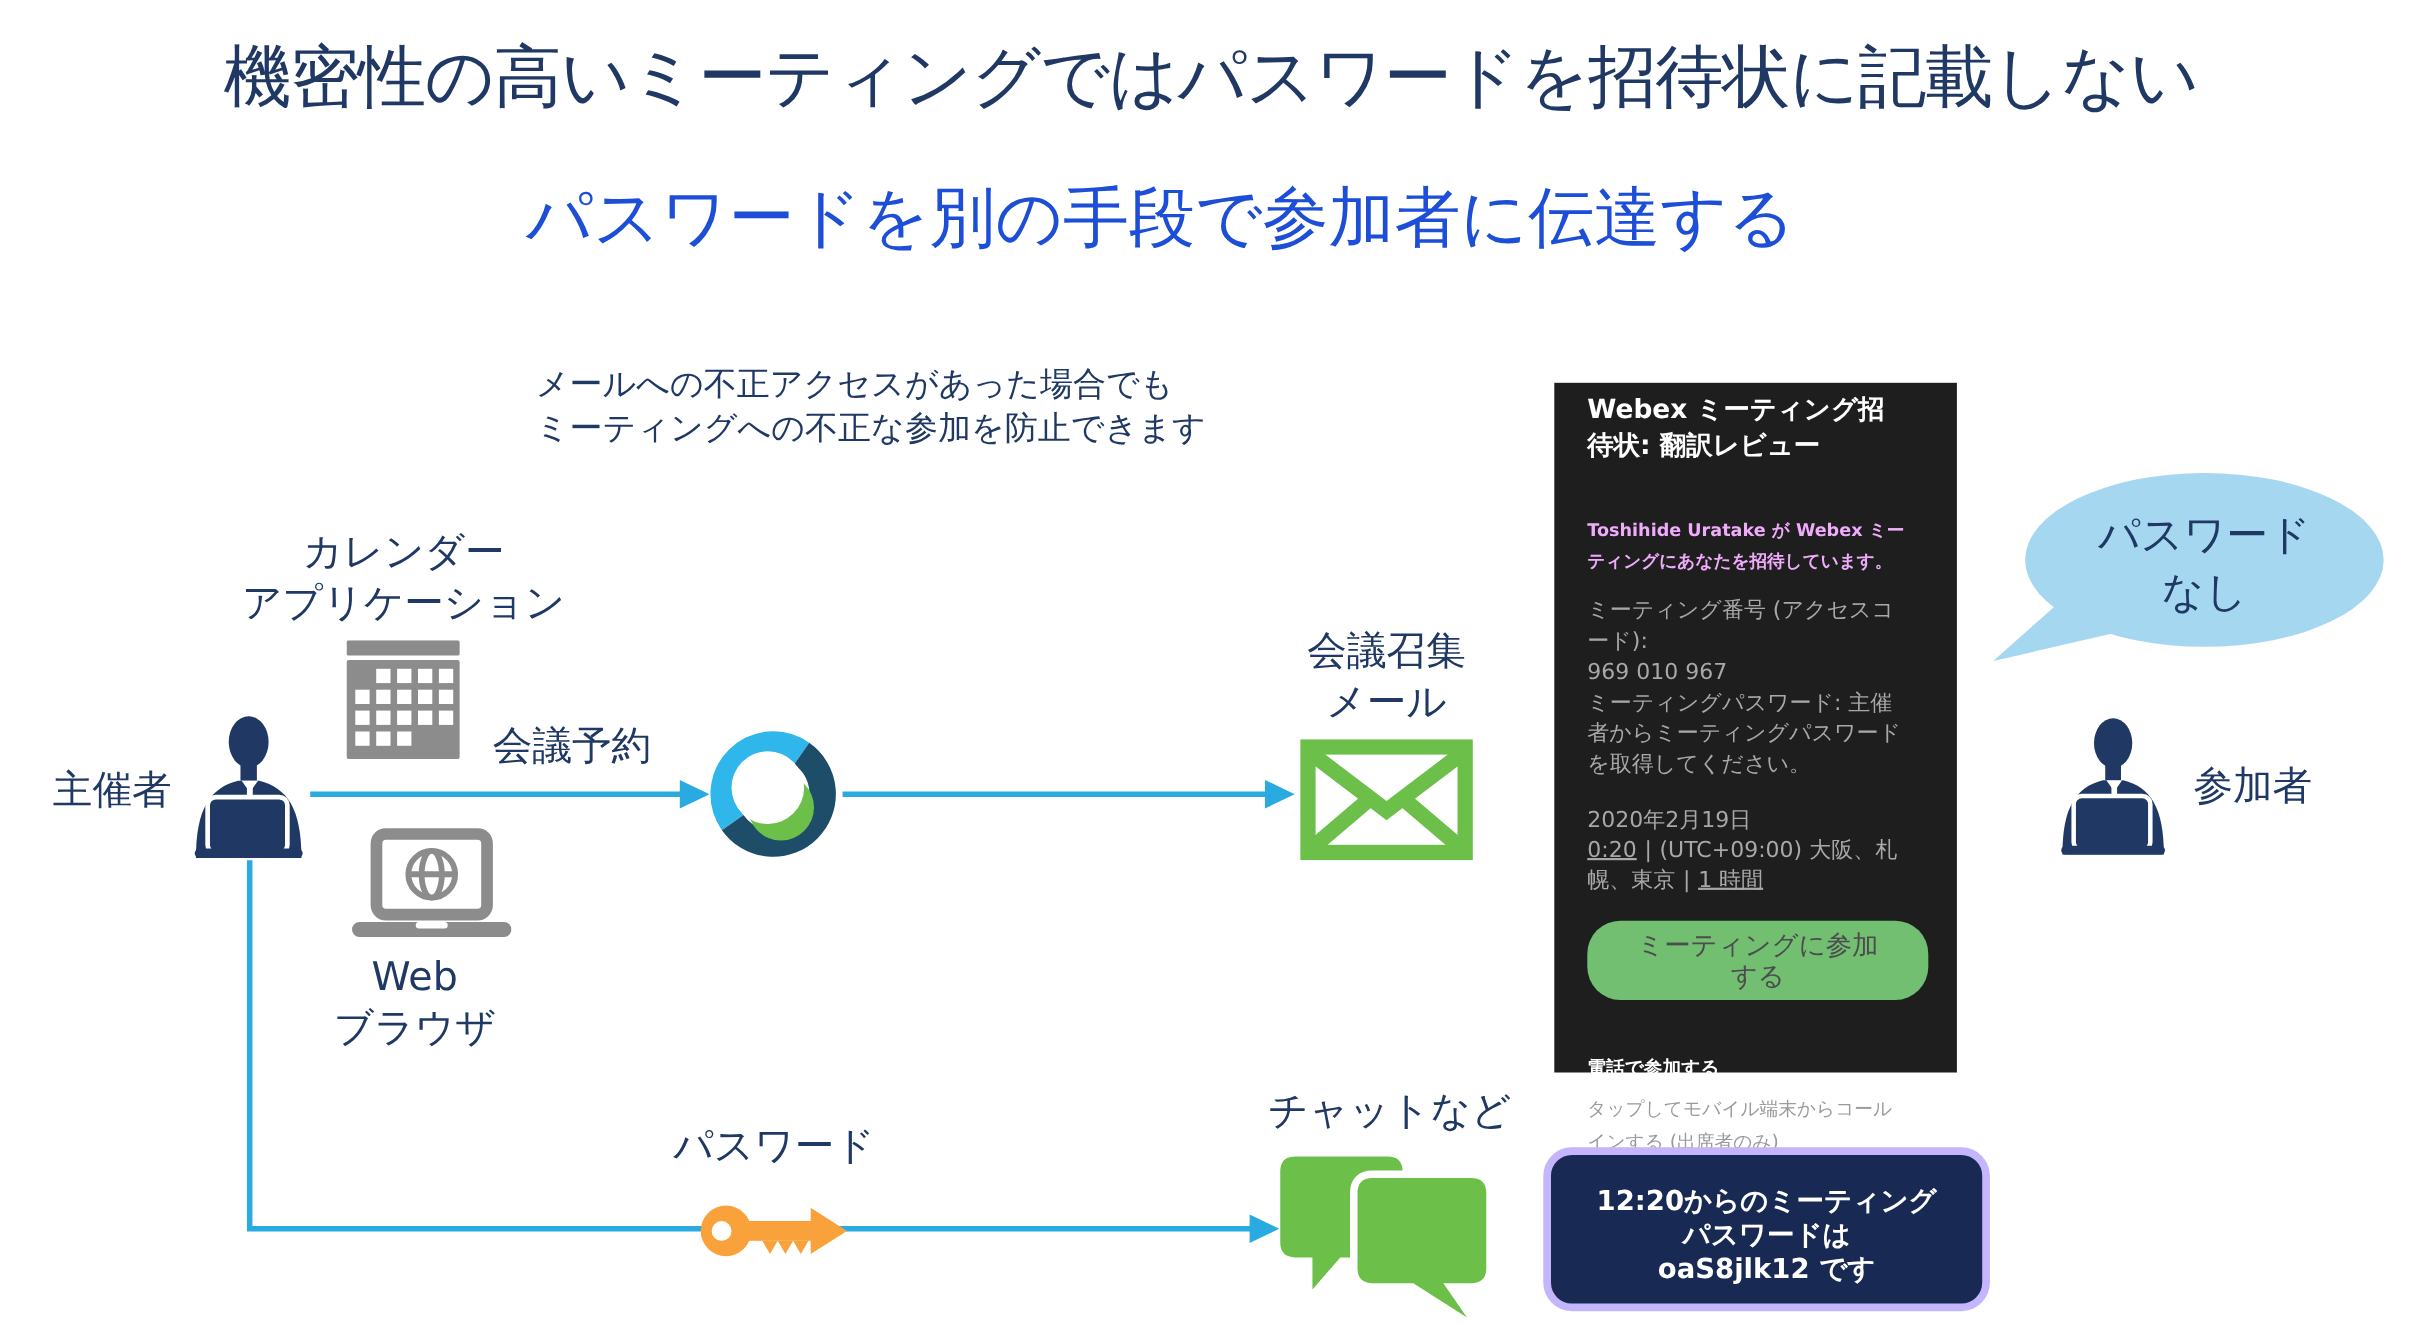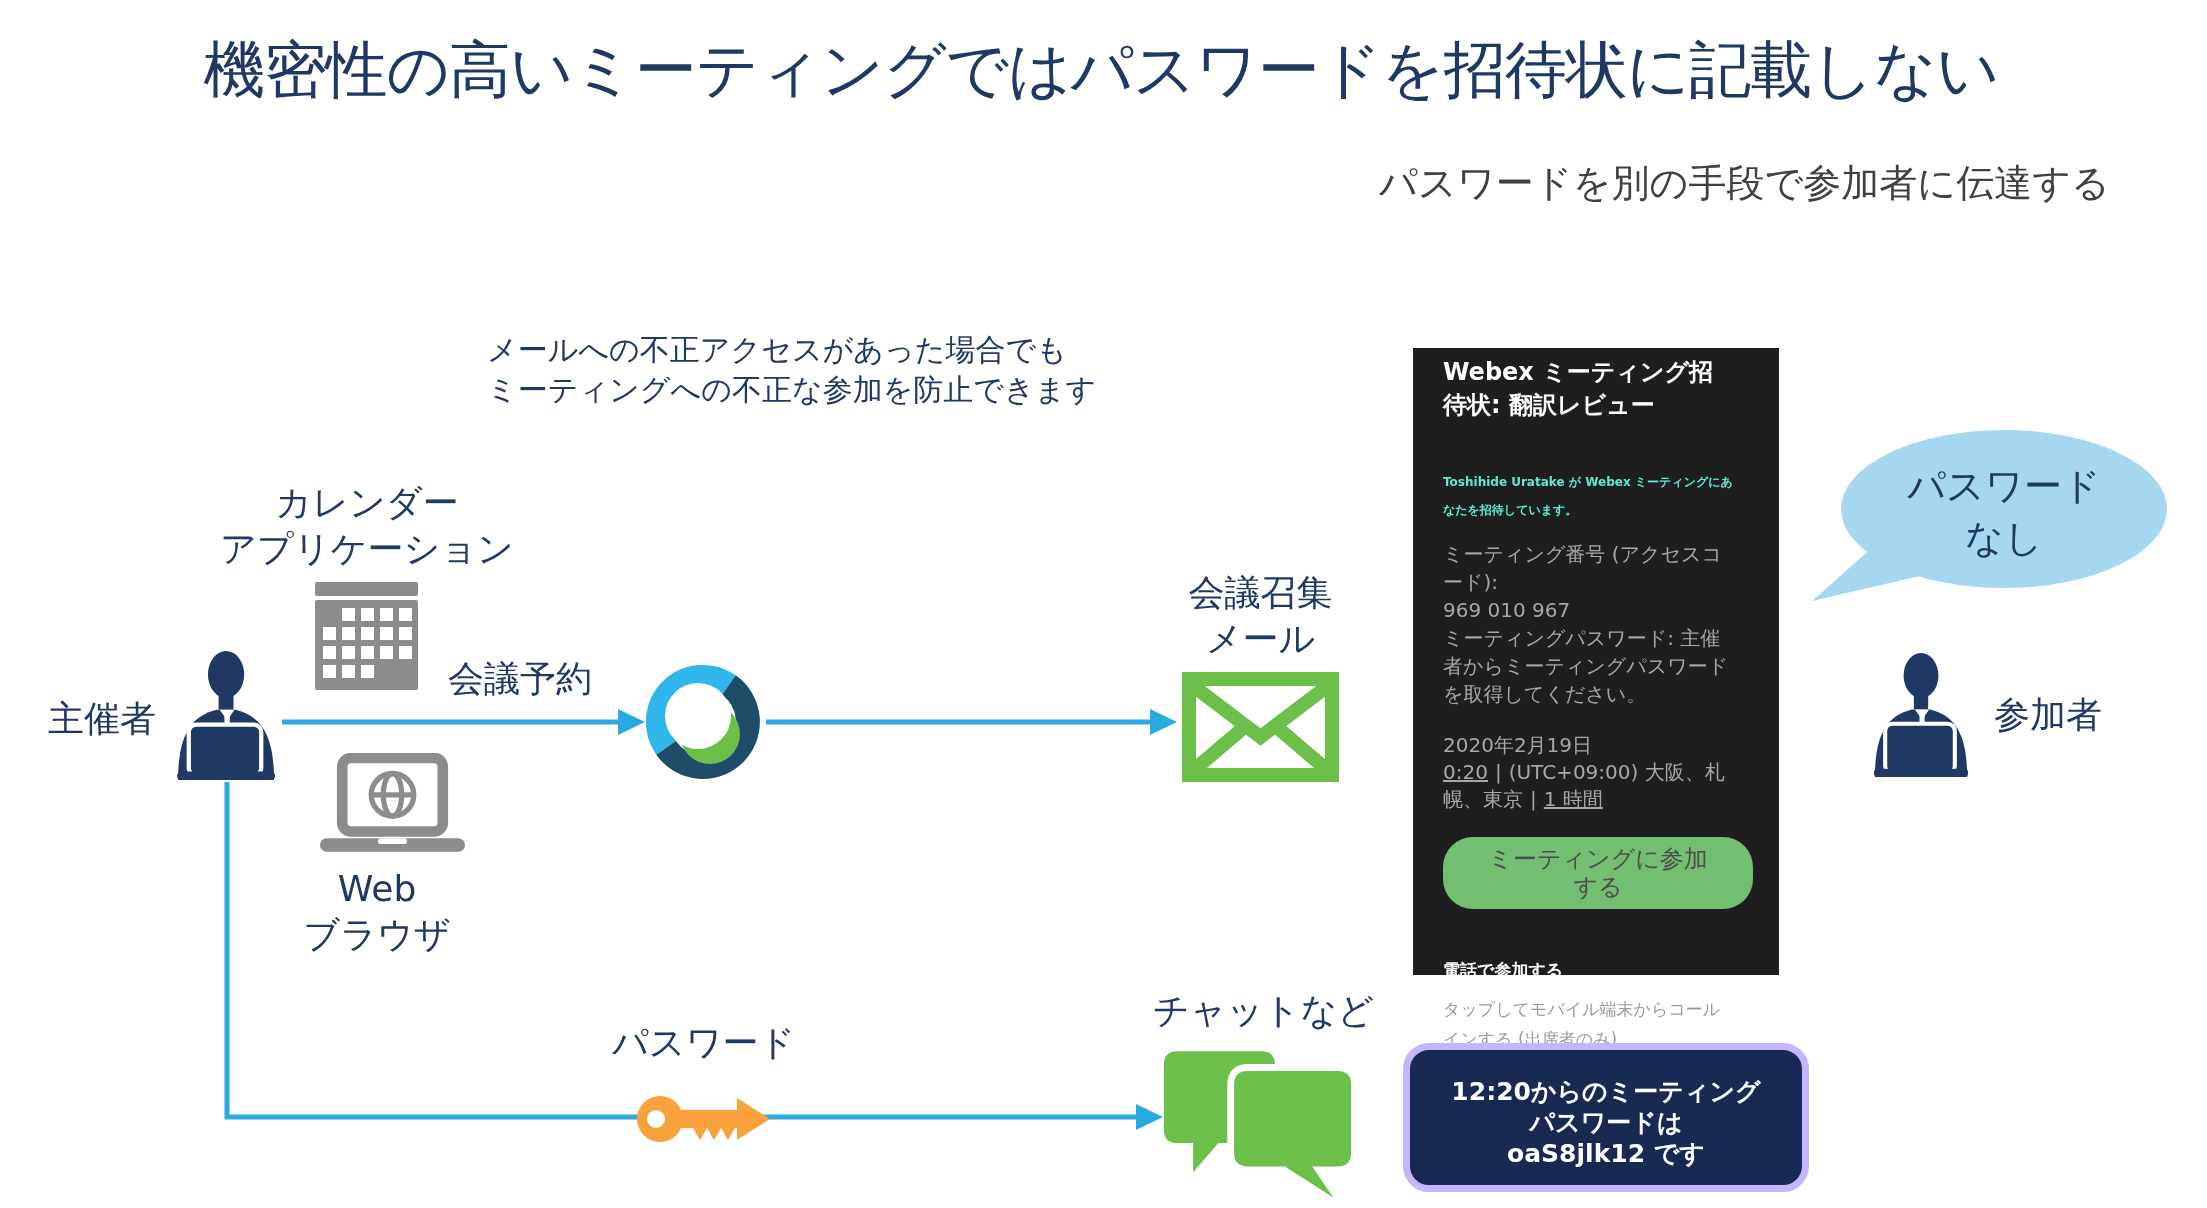--- a/index.html
+++ b/index.html
@@ -8,32 +8,32 @@
     font-family:"DejaVu Sans","Liberation Sans",sans-serif;overflow:hidden;
   }
   .abs{position:absolute;}
   .center{text-align:center;}
   .nowrap{white-space:nowrap;}
   .page-title{
     left:0;top:28px;width:2110px;text-align:center;
     font-size:62px;color:#1f3864;letter-spacing:-1px;padding-left:46px;
   }
   .page-subtitle{
-    left:0;top:158px;width:2110px;text-align:right;
-    font-size:38px;color:#404040;
+    left:0;top:158px;width:2110px;text-align:center;
+    font-size:60px;color:#1d4ed8;
   }
   .note{left:487px;top:330px;font-size:30px;line-height:40px;color:#1f3864;}
   .lbl{font-size:36px;color:#1f3864;line-height:46px;}
   
   .panel{
     left:1413px;top:348px;width:366px;height:627px;background:#1e1e1e;
     color:#ffffff;box-sizing:border-box;padding:8px 44px 0 30px;
   }
   .panel-title{font-size:24px;font-weight:bold;line-height:33px;color:#ffffff;}
-  .panel-intro{font-size:12px;font-weight:bold;line-height:28px;margin-top:46px;color:#5eead4;}
+  .panel-intro{font-size:16px;font-weight:bold;line-height:28px;margin-top:46px;color:#f0abfc;}
   .panel-info{font-size:20px;line-height:28px;margin-top:16px;color:#a8a8a8;}
   .panel-date{font-size:20px;line-height:27px;margin-top:24px;color:#a8a8a8;}
   .u{text-decoration:underline;}
   .sep{margin:0 7px;}
   .join-btn{
     display:block;margin:24px auto 0 auto;width:310px;box-sizing:border-box;
     background:#72bf72;border:none;border-radius:30px;color:#4c4c4c;
     font-size:24px;line-height:28px;padding:8px 34px;text-align:center;
     font-family:inherit;
   }

